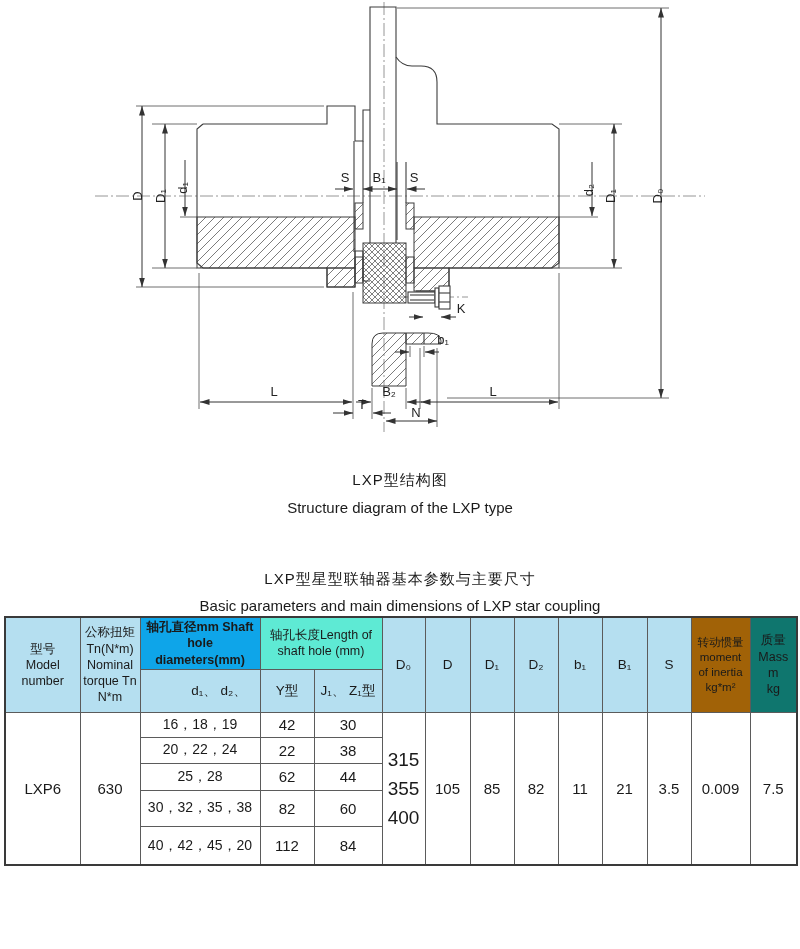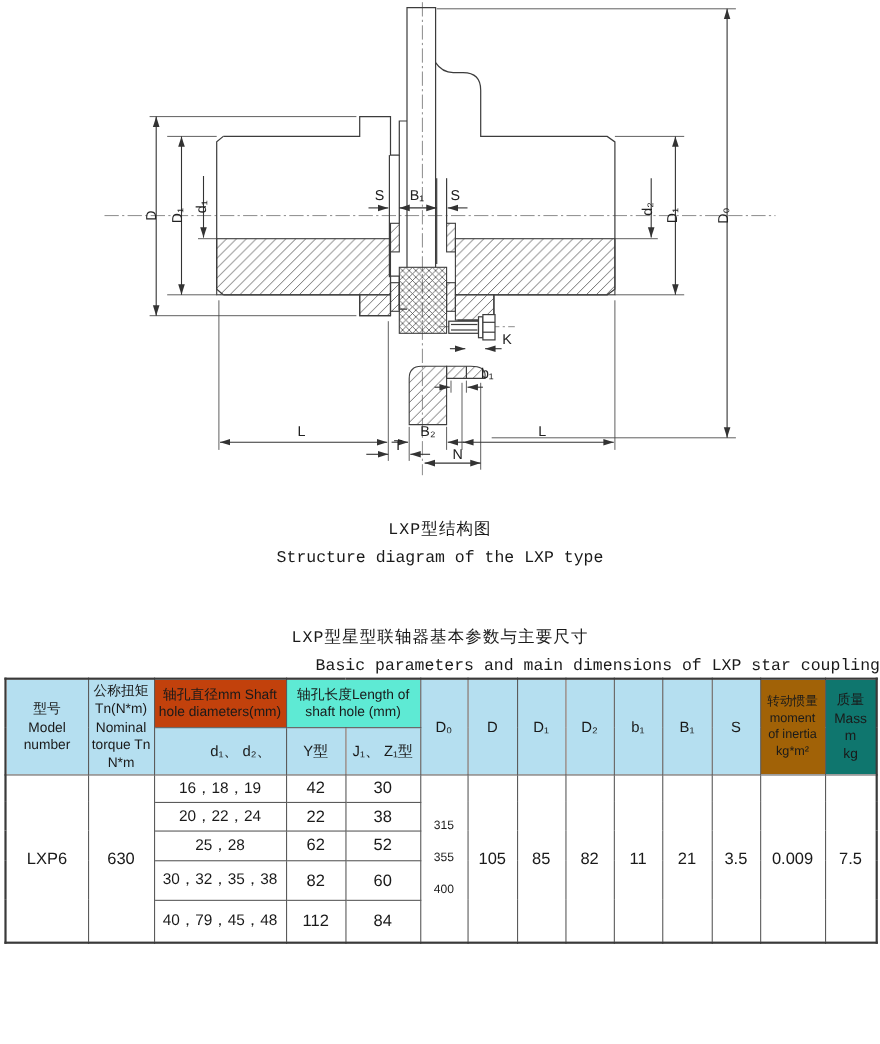--- a/index.html
+++ b/index.html
@@ -1,30 +1,30 @@
 <!DOCTYPE html>
 <html><head>
 <meta charset="utf-8">
 <style>
   html,body{margin:0;padding:0;background:#fff;}
   body{font-family:"Liberation Sans", sans-serif;color:#1a1a1a;}
   .page{position:relative;width:800px;height:949px;background:#fff;overflow:hidden;}
-  .caption{position:absolute;left:0;width:800px;text-align:center;font-family:Liberation Mono, monospace;}
+  .caption{position:absolute;left:0;width:800px;text-align:center;}
   .cap-zh{top:471px;font-size:15px;letter-spacing:1px;}
   .cap-en{top:499px;font-size:15px;}
   .tbl-title-zh{top:570px;font-size:15px;letter-spacing:1px;}
-  .tbl-title-en{top:597px;font-size:15px;text-align:right;}
+  .tbl-title-en{top:597px;font-size:15px;}
   table.params{position:absolute;left:4px;top:616px;width:792px;border-collapse:collapse;table-layout:fixed;border:2px solid #3a3a3a;}
   table.params td{border:1px solid #5b5b5b;text-align:center;vertical-align:middle;padding:1px 2px;overflow:hidden;}
   td.hd{background:#b5dff0;font-size:12.5px;line-height:1.3;}
   td.hd .ln{display:block;}
   td.sym{font-size:13.5px;}
   td.val{font-size:15px;}
   td.boreval{font-size:14px;text-align:left;padding-left:9px;}
-  .d0col span{display:block;line-height:29px;font-size:11px;}
+  .d0col span{display:block;line-height:29px;font-size:19px;}
   svg text{font-family:"Liberation Sans", sans-serif;}
 </style>
 </head>
 <body>
 
 <div class="page">
 
   
   <svg width="800" height="460" viewBox="0 0 800 460">
     <defs>
@@ -180,21 +180,21 @@
         <td class="hd" rowspan="2" style="background: rgb(181, 223, 240);">
           <span class="ln">型号</span>
           <span class="ln">Model number</span>
         </td>
         <td class="hd" rowspan="2" style="background: rgb(181, 223, 240);">
           <span class="ln">公称扭矩</span>
           <span class="ln">Tn(N*m)</span>
           <span>Nominal torque Tn</span>
           <span class="ln">N*m</span>
         </td>
-        <td class="hd" style="background: #c2410c;">轴孔直径mm Shaft hole diameters(mm)</td>
+        <td class="hd" style="background: #0ea5e9; font-weight: bold;">轴孔直径mm Shaft hole diameters(mm)</td>
         <td class="hd" colspan="2" style="background: #5eead4;">轴孔长度Length of shaft hole (mm)</td>
         <td class="hd sym" rowspan="2" style="background: rgb(181, 223, 240);">D₀</td>
         <td class="hd sym" rowspan="2" style="background: rgb(181, 223, 240);">D</td>
         <td class="hd sym" rowspan="2" style="background: rgb(181, 223, 240);">D₁</td>
         <td class="hd sym" rowspan="2" style="background: rgb(181, 223, 240);">D₂</td>
         <td class="hd sym" rowspan="2" style="background: rgb(181, 223, 240);">b₁</td>
         <td class="hd sym" rowspan="2" style="background: rgb(181, 223, 240);">B₁</td>
         <td class="hd sym" rowspan="2" style="background: rgb(181, 223, 240);">S</td>
         <td class="hd" rowspan="2" style="font-size: 11.5px; background: #a16207;">
           <span class="ln">转动惯量</span>
@@ -235,27 +235,27 @@
         <td class="val" rowspan="5">7.5</td>
       </tr>
       <tr style="height:26px">
         <td class="boreval">20，22，24</td>
         <td class="val">22</td>
         <td class="val">38</td>
       </tr>
       <tr style="height:27px">
         <td class="boreval">25，28</td>
         <td class="val">62</td>
-        <td class="val">52</td>
+        <td class="val">44</td>
       </tr>
       <tr style="height:36px">
         <td class="boreval">30，32，35，38</td>
         <td class="val">82</td>
         <td class="val">60</td>
       </tr>
       <tr style="height:39px">
-        <td class="boreval">40，79，45，48</td>
+        <td class="boreval">40，42，45，20</td>
         <td class="val">112</td>
         <td class="val">84</td>
       </tr>
     </tbody>
   </table>
 </div>
 
 </body></html>

